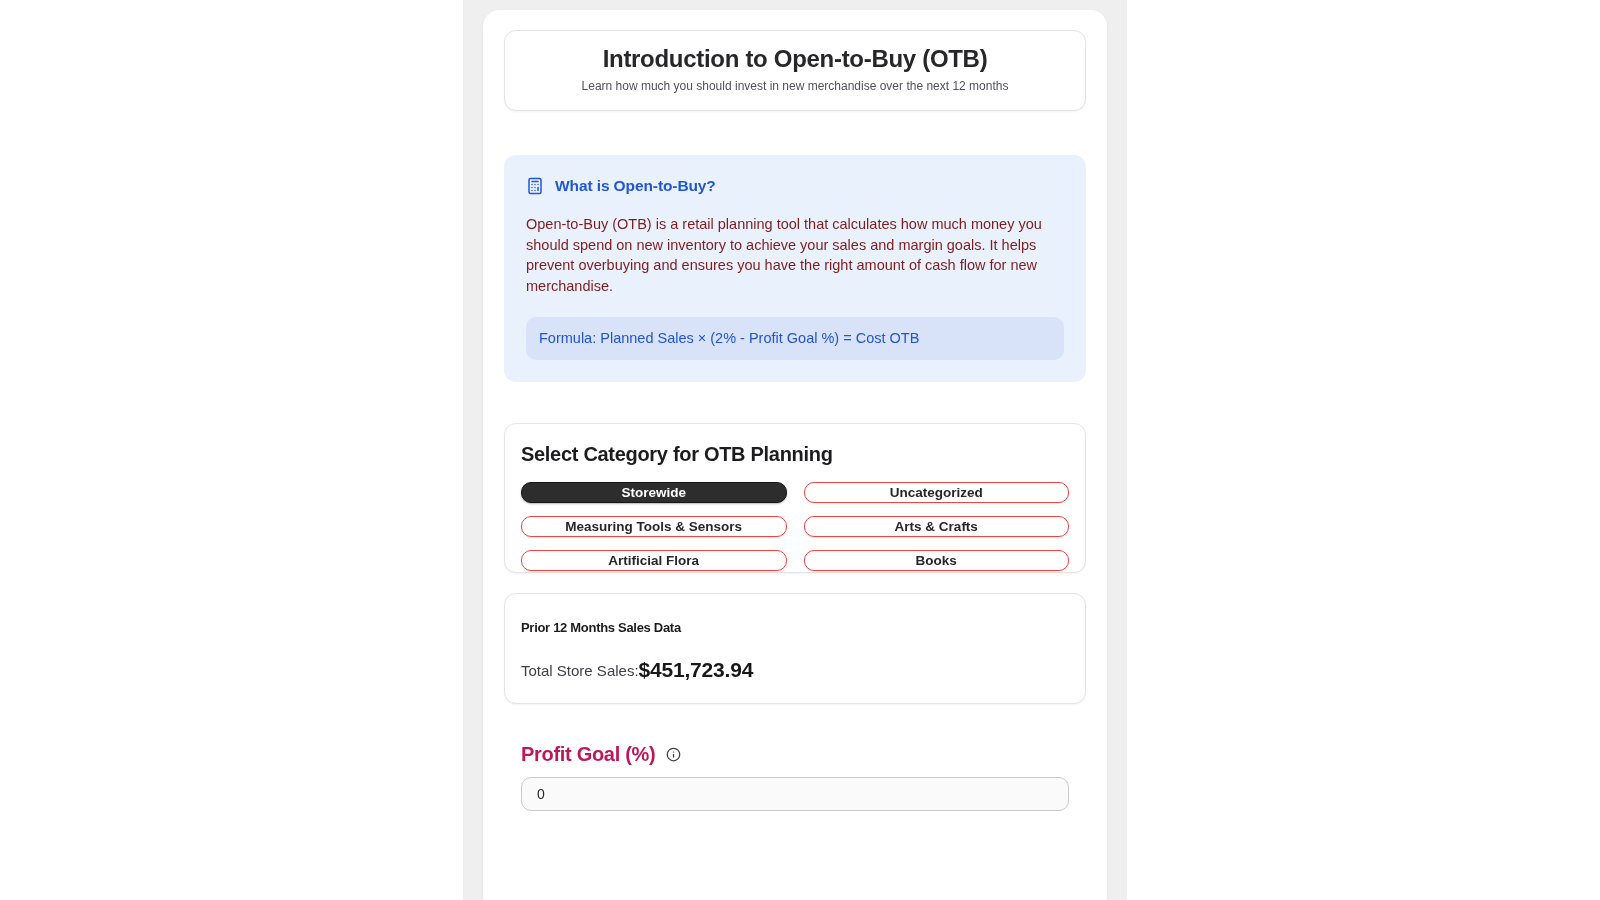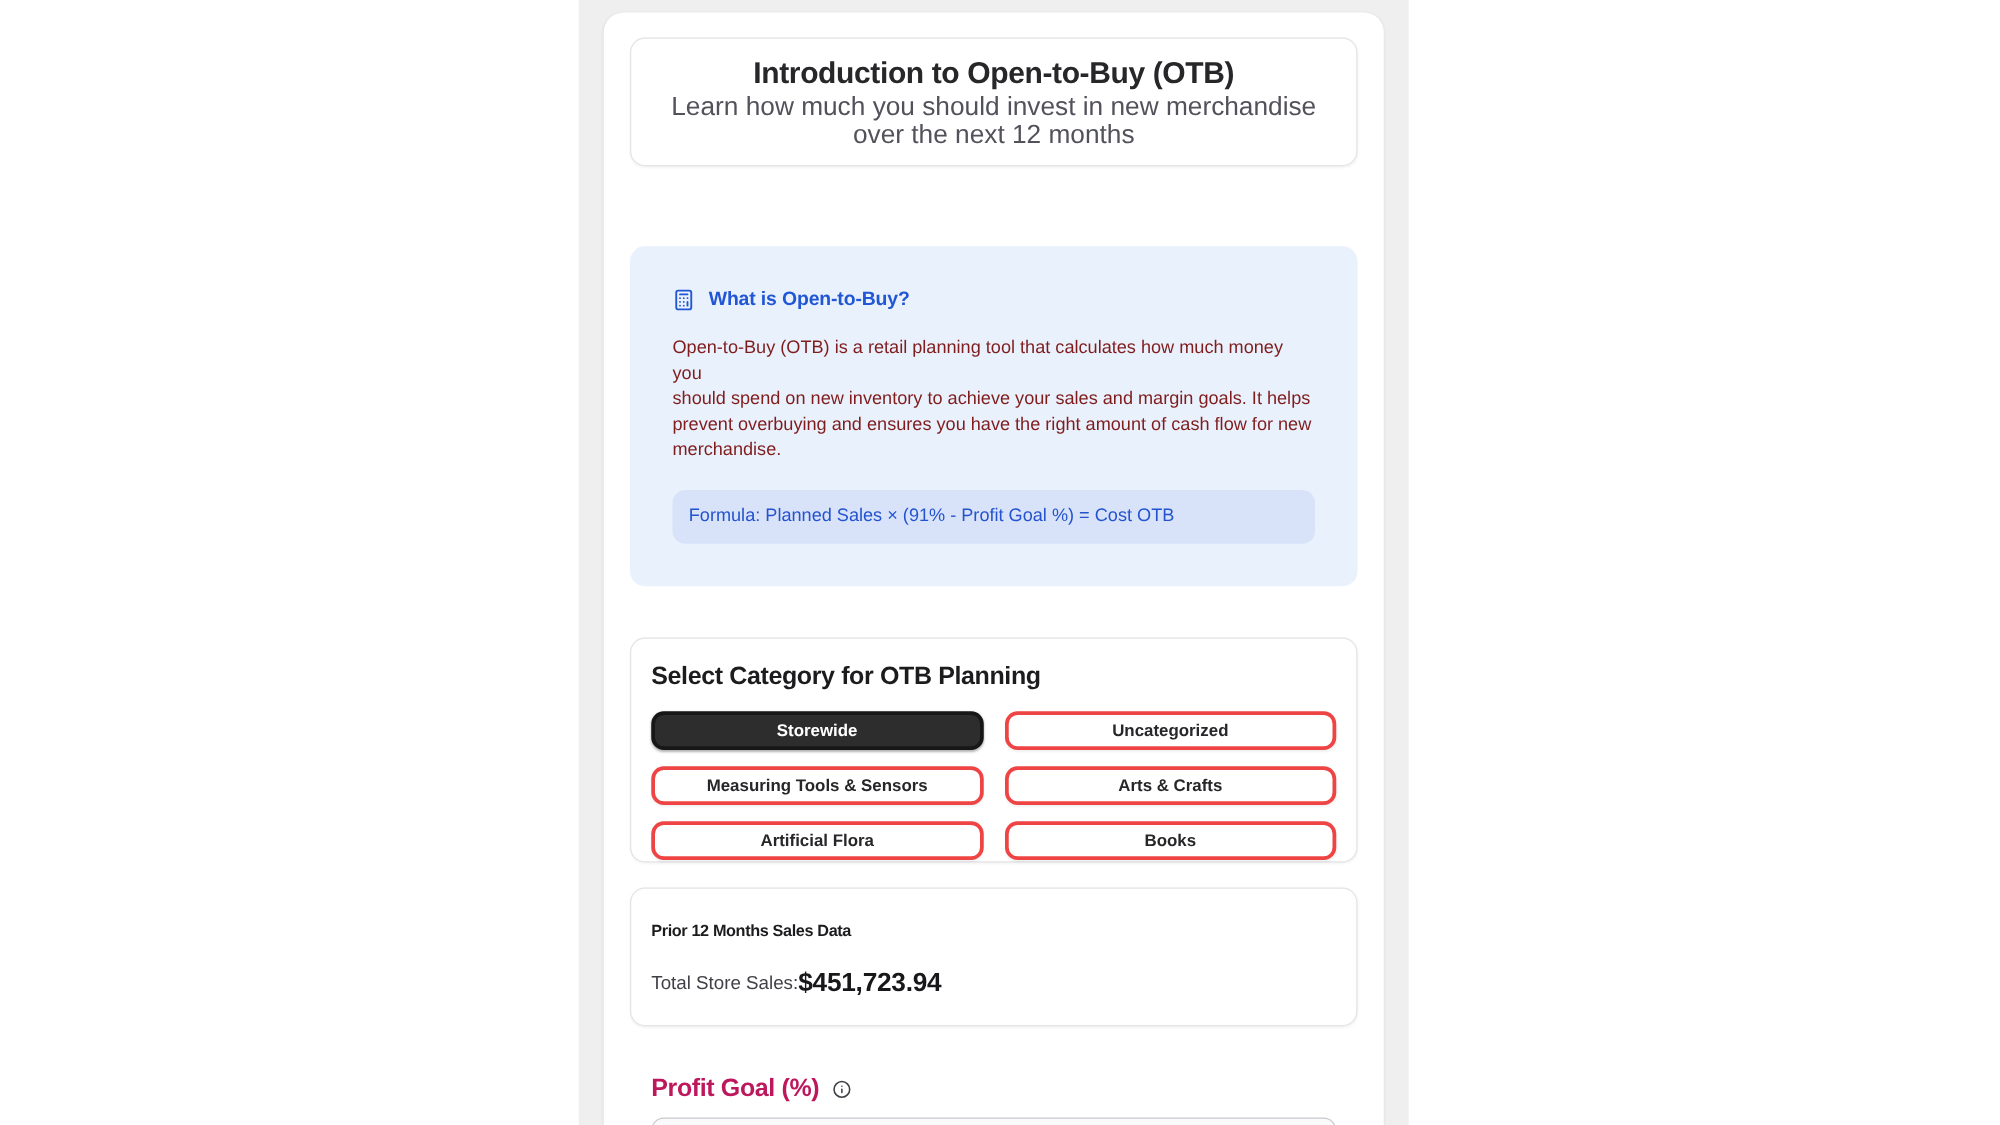--- a/index.html
+++ b/index.html
@@ -31,27 +31,27 @@
     background: #ffffff;
     box-shadow: 0 1px 2px rgba(0,0,0,0.05);
     padding: 13px 20px;
     text-align: center;
   }
   .page-title {
     font-size: 24px; font-weight: 700; color: #27272a;
     letter-spacing: -0.3px; line-height: 30px;
   }
   .page-subtitle {
-    font-size: 21px; color: #52525b; line-height: 22px; margin-top: 1px;
+    font-size: 12px; color: #52525b; line-height: 22px; margin-top: 1px;
   }
   .info-box {
-    margin-top: 64px;
+    margin-top: 44px;
     background: #e9f1fd;
     border-radius: 12px;
-    padding: 34px;
+    padding: 22px;
   }
   .info-box-header {
     display: flex; align-items: center; gap: 11px;
   }
   .info-box-header svg { display: block; }
   .info-box-heading {
     font-size: 15.5px; font-weight: 700; color: #2156d4; letter-spacing: -0.1px;
   }
   .info-box-body {
     margin-top: 19px;
@@ -79,23 +79,23 @@
     letter-spacing: -0.3px; line-height: 26px;
   }
   .category-grid {
     margin-top: 15px;
     display: grid;
     grid-template-columns: 1fr 1fr;
     column-gap: 17px;
     row-gap: 13px;
   }
   .cat-btn {
-    height: 31px;
+    height: 21px;
     border-radius: 10px;
-    border: 3px solid #ef4444;
+    border: 1px solid #ef4444;
     background: #ffffff;
     color: #27272a;
     font-family: "Liberation Sans", sans-serif;
     font-size: 13.5px; font-weight: 600;
     display: flex; align-items: center; justify-content: center;
     box-shadow: 0 1px 2px rgba(0,0,0,0.06);
     cursor: pointer;
   }
   .cat-btn.selected {
     background: #2d2d2d;
@@ -155,21 +155,21 @@
             <line x1="16" y1="14" x2="16" y2="18"></line>
             <path d="M8 10h.01M12 10h.01M16 10h.01M8 14h.01M12 14h.01M8 18h.01M12 18h.01"></path>
           </svg>
         </span>
         <span class="info-box-heading">What is Open-to-Buy?</span>
       </div>
       <div class="info-box-body">Open-to-Buy (OTB) is a retail planning tool that calculates how much money you
 should spend on new inventory to achieve your sales and margin goals. It helps
 prevent overbuying and ensures you have the right amount of cash flow for new
 merchandise.</div>
-      <div class="formula-box">Formula: Planned Sales × (91% - Profit Goal %) = Cost OTB</div>
+      <div class="formula-box">Formula: Planned Sales × (2% - Profit Goal %) = Cost OTB</div>
     </div>
 
     <div class="section-card category-card">
       <div class="section-heading">Select Category for OTB Planning</div>
       <div class="category-grid">
         <button class="cat-btn selected">Storewide</button>
         <button class="cat-btn">Uncategorized</button>
         <button class="cat-btn">Measuring Tools &amp; Sensors</button>
         <button class="cat-btn">Arts &amp; Crafts</button>
         <button class="cat-btn">Artificial Flora</button>

